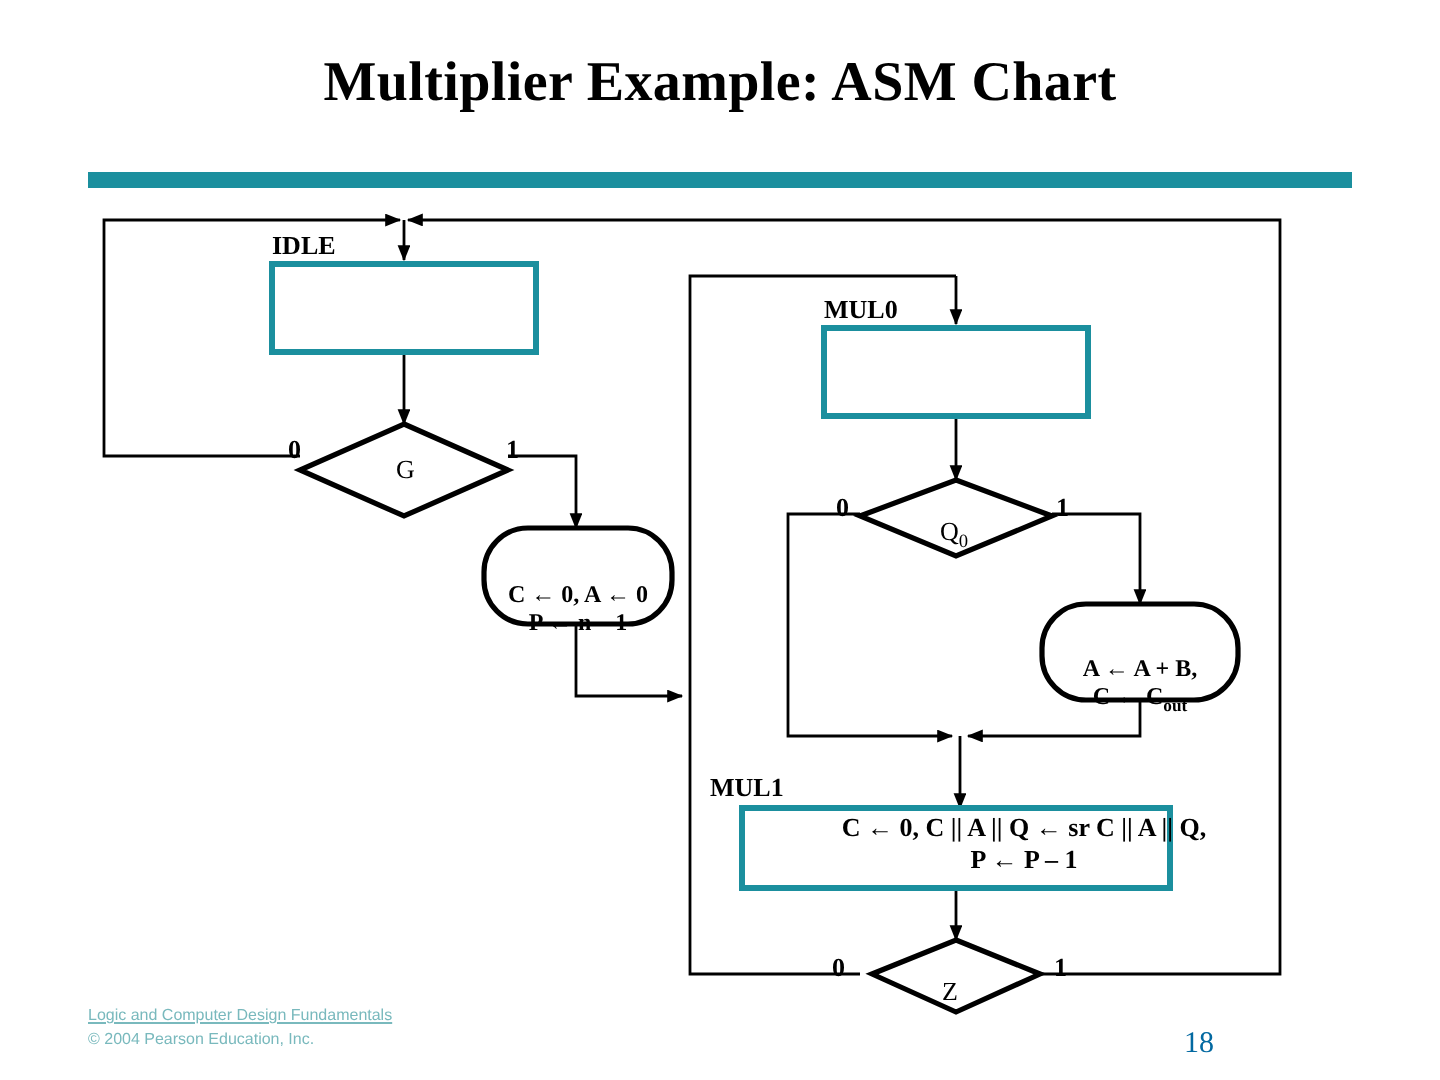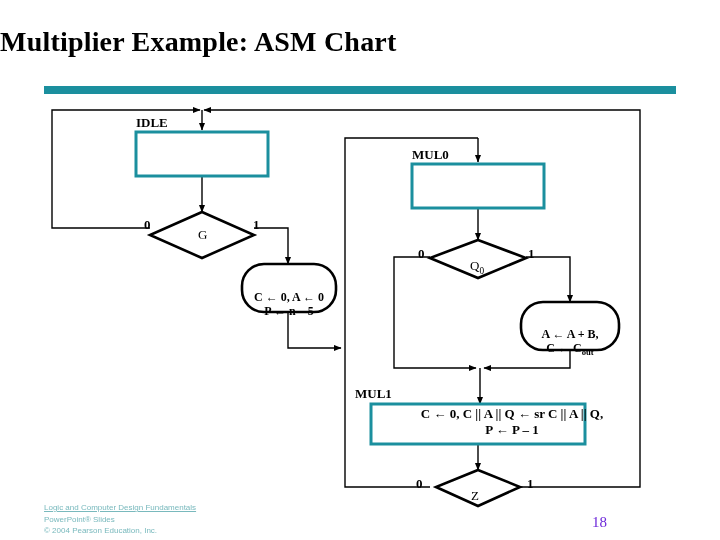--- a/index.html
+++ b/index.html
@@ -6,20 +6,21 @@
   #slide{
     position:relative;
     width:720px;height:540px;
     background:#ffffff;
     overflow:hidden;
     font-family:"Liberation Serif", serif;
   }
   #title{
     position:absolute;
     left:0; top:26px; width:720px;
+    text-align:center;
     font-family:"Liberation Serif", serif;
     font-weight:bold;
     font-size:28px;
     color:#000000;
     letter-spacing:.2px;
   }
   #rule{
     position:absolute;
     left:44px; top:86px;
     width:632px; height:8px;
@@ -82,21 +83,21 @@
     line-height:1.45;
     color:#79b9bd;
     white-space:nowrap;
   }
   #footer .l1{text-decoration:underline;}
   #pageno{
     position:absolute;
     left:592px; top:514px;
     font-family:"Liberation Serif", serif;
     font-size:15px;
-    color:#6d28d9;
+    color:#0369a1;
   }
 </style>
 </head>
 <body>
 
 <div id="slide">
 
   <div id="title">Multiplier Example: ASM Chart</div>
   <div id="rule"></div>
 
@@ -163,21 +164,21 @@
   <div class="state-label" style="left:412px; top:147px;text-align:center;">MUL0</div>
   <div class="state-label" style="left:355px; top:386px;text-align:right;">MUL1</div>
 
   <div class="mul1-text" style="left:371px; top:406px; width:214px;">
     <div>C ← 0, C || A || Q ← sr C || A || Q,</div>
     <div>P ← P – 1</div>
   </div>
 
   <div class="bubble-text" style="left:242px; top:276px; width:94px;">
     <div>C ← 0, A ← 0</div>
-    <div>P ← n – 5</div>
+    <div>P ← n – 1</div>
   </div>
 
   <div class="bubble-text" style="left:521px; top:313px; width:98px;">
     <div>A ← A + B,</div>
     <div><span>C ← C</span><sub>out</sub></div>
   </div>
 
   <div class="dec-name" style="left:198px; top:227px;">G</div>
   <div class="dec-name" style="left:470px; top:258px;"><span>Q</span><sub>0</sub></div>
   <div class="dec-name" style="left:471px; top:488px;">Z</div>
@@ -186,19 +187,18 @@
   <div class="dec-label" style="left:253px; top:217px;">1</div>
 
   <div class="dec-label" style="left:418px; top:246px;">0</div>
   <div class="dec-label" style="left:528px; top:246px;">1</div>
 
   <div class="dec-label" style="left:416px; top:476px;">0</div>
   <div class="dec-label" style="left:527px; top:476px;">1</div>
 
   <div id="footer">
     <div class="l1">Logic and Computer Design Fundamentals</div>
-    <div>PowerPoint® Slides</div>
     <div>© 2004 Pearson Education, Inc.</div>
   </div>
 
   <div id="pageno">18</div>
 
 </div>
 
 </body></html>

